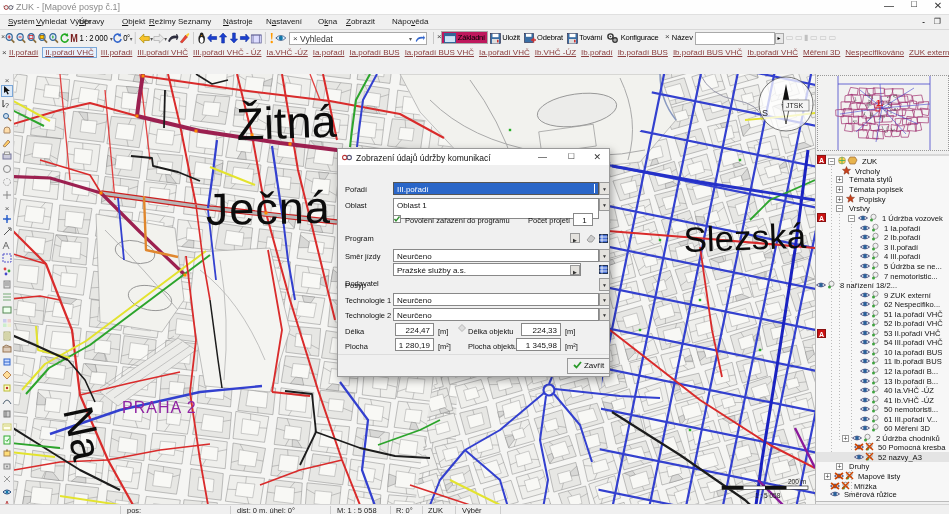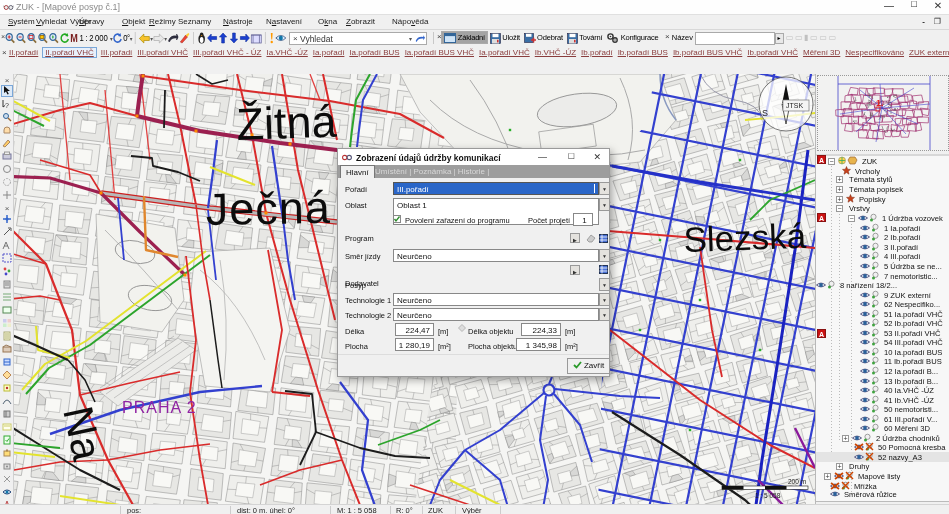--- a/index.html
+++ b/index.html
@@ -36,21 +36,21 @@
 #treewrap { position:absolute; left:0px; top:80px; width:134px; height:348px; background:#f7f7f7; border-top:2px solid #d8d8d8; border-bottom:1px solid #bbb; overflow:hidden; }
 .trow { height:9.55px; line-height:9.5px; font-size:7.6px; color:#111; white-space:nowrap; position:relative; z-index:2; }
 .trow.sel { background:#e4e4e4; }
 .trow .tt { margin-left:3px; }
 .trow svg { margin-right:1px; }
 .pm { display:inline-block; width:7px; height:7px; border:1px solid #999; background:#fff; font-size:7px; line-height:5px; text-align:center; color:#333; margin-right:3px; vertical-align:0px; }
 .abox { position:absolute; width:9px; height:9px; background:#cc1111; color:#fff; font-size:7px; font-weight:bold; text-align:center; line-height:9px; border:1px solid #881111; z-index:26; }
 
 #dlg { left:337px; top:148px; width:273px; height:229px; background:#f0f0f0; border:1px solid #9a9a9a; box-shadow:2px 3px 8px rgba(0,0,0,0.35); z-index:40; font-size:8px; color:#111; }
 #dlgtitle { position:absolute; left:0; top:0; width:100%; height:16px; background:#fff; }
-#dlgtitle .tt { position:absolute; left:18px; top:4px; font-size:8.5px; color:#111;font-weight:bold; }
+#dlgtitle .tt { position:absolute; left:18px; top:4px; font-size:8.5px; color:#111; }
 #dlgtabs { position:absolute; left:0; top:16px; width:100%; height:13px; background:#9d9d9d; }
 .tab { position:absolute; top:0; height:13px; font-size:8px; padding:2px 5px 0 5px; color:#d8d8d8; }
 .tab.act { background:#f0f0f0; color:#111; border:1px solid #777; border-bottom:none; }
 .lbl { position:absolute; left:7px; font-size:7.5px; color:#111; }
 .fld { position:absolute; background:#fff; border:1px solid #888; font-size:8px; padding:1.5px 0 0 3px; color:#111; }
 .cmbarrow { position:absolute; width:11px; background:#e4e2de; border:1px solid #999; font-size:5px; color:#333; text-align:center; padding-top:3px; }
 .numfld { position:absolute; background:#fff; border:1px solid #888; font-size:8px; text-align:right; padding:1.5px 3px 0 0; color:#111; }
 #zavrit { position:absolute; left:229px; top:209px; width:43px; height:16px; background:#f0f0f0; border:1px solid #999; font-size:8px; text-align:center; padding-top:2px; }
 </style></head>
 <body>
@@ -309,21 +309,21 @@
           <circle cx="3.5" cy="10" r="1.3" fill="#f90"></circle>
         </svg><svg width="13" height="10" viewBox="0 0 13 10" class="tbi">
           <path d="M1 5 Q6.5 0 12 5 Q6.5 10 1 5Z" fill="#def" stroke="#247" stroke-width="0.8"></path>
           <circle cx="6.5" cy="5" r="2.2" fill="#17a"></circle>
         </svg>
  </div>
  <div style="position:absolute;left:289px;top:2px;width:138px;height:13px;background:#fff;border:1px solid #aaa;font-size:8.5px;color:#333;padding:1px 0 0 3px"><span class="gx">×</span> Vyhledat<span style="position:absolute;right:14px;top:2px" class="drop">▾</span><svg width="11" height="10" viewBox="0 0 13 11" style="position:absolute;right:1px;top:1px">
           <path d="M2 8 Q4 2 11 3 L11 1 L13 4 L11 7 L11 5 Q5 4.5 3 9Z" fill="#36c"></path>
         </svg></div>
  <div style="position:absolute;left:430px;top:2px;white-space:nowrap;font-size:7.5px;letter-spacing:-0.2px">
-  <span class="tsep"></span><span class="gx">×</span><span style="border:1px solid #aaa;padding:1px 2px;background:#a3a3a3"><svg width="12" height="10" viewBox="0 0 12 10" class="tbi">
+  <span class="tsep"></span><span class="gx">×</span><span style="border:1px solid #aaa;padding:1px 2px;background:#be185d"><svg width="12" height="10" viewBox="0 0 12 10" class="tbi">
             <rect x="0.5" y="0.5" width="11" height="9" fill="#cfe4f7" stroke="#369" stroke-width="1"></rect>
             <rect x="0.5" y="0.5" width="11" height="2.6" fill="#369"></rect>
           </svg> Základní</span><span style="padding:1px 2px"><svg width="11" height="11" viewBox="0 0 11 11" class="tbi">
             <rect x="0.5" y="0.5" width="10" height="10" fill="#3a6ea5" stroke="#224" stroke-width="0.6"></rect>
             <rect x="2.5" y="0.8" width="6" height="3.4" fill="#fff"></rect>
             <rect x="2" y="6" width="7" height="4.5" fill="#ddd"></rect>
             <rect x="7" y="6.8" width="1.6" height="2.6" fill="#c33"></rect>
           </svg> Uložit</span><span style="padding:1px 2px"><svg width="12" height="11" viewBox="0 0 12 11" class="tbi">
             <rect x="0.5" y="0.5" width="9" height="9" fill="#3a6ea5" stroke="#224" stroke-width="0.6"></rect>
             <rect x="2" y="0.8" width="5.5" height="3" fill="#fff"></rect>
@@ -752,29 +752,25 @@
  <div id="dlgtitle">
   <svg width="10" height="9" viewBox="0 0 11 10" style="position:absolute;left:4px;top:4px">
    <circle cx="3" cy="5" r="2.4" fill="none" stroke="#b33" stroke-width="1.2"></circle>
    <circle cx="8" cy="5" r="2.4" fill="none" stroke="#557" stroke-width="1.2"></circle>
         </svg>
   <span class="tt">Zobrazení údajů údržby komunikací</span>
   <span style="position:absolute;right:62px;top:3px;color:#333;font-size:9px">—</span>
   <span style="position:absolute;right:34px;top:3px;color:#333;font-size:8px">☐</span>
   <span style="position:absolute;right:8px;top:3px;color:#333;font-size:9px">✕</span>
  </div>
- <div id="dlgtabs">
-  <span class="tab act" style="left:2px">Hlavní</span>
-  <span class="tab" style="left:32px">Umístění | Poznámka | Historie |</span>
- </div>
  <div class="lbl" style="top:36px">Pořadí</div>
  <div class="fld" style="left:55px;top:33px;width:206px;height:13px;background:#2a66c8;color:#fff;border:1px solid #555">III.pořadí<span style="position:absolute;right:3px;top:1px;border-left:1px solid #fff;height:9px"></span></div>
  <div class="cmbarrow" style="left:261px;top:33px;height:13px">▼</div>
  <div class="lbl" style="top:52px">Oblast</div>
- <div class="fld" style="left:55px;top:49px;width:206px;height:27px">Oblast 1</div>
+ <div class="fld" style="left:55px;top:49px;width:206px;height:21px">Oblast 1</div>
  <div class="cmbarrow" style="left:261px;top:49px;height:13px">▼</div>
  <div style="position:absolute;left:55px;top:66px;width:8px;height:8px;background:#fff;border:1px solid #888"></div>
  <svg width="8" height="8" viewBox="0 0 8 8" style="position:absolute;left:55px;top:66px">
         <path d="M1.5 4 L3 6 L6.5 1.5" fill="none" stroke="#2a8a2a" stroke-width="1.3"></path>
       </svg>
  <div class="lbl" style="left:67px;top:67px">Povolení zařazení do programu</div>
  <div class="lbl" style="left:190px;top:67px">Počet projetí</div>
  <div class="numfld" style="left:235px;top:64px;width:20px;height:13px">1&nbsp;</div>
  <div class="lbl" style="top:85px">Program</div>
  <div class="cmbarrow" style="left:232px;top:84px;height:10px;width:10px">▶</div>
@@ -782,20 +778,21 @@
         <path d="M1 6 L5 1 L9 4 L6 8 L3 8Z" fill="#ccc" stroke="#888" stroke-width="0.7"></path>
       </svg>
  <svg width="9" height="9" viewBox="0 0 9 9" style="position:absolute;left:261px;top:85px">
         <rect x="0.5" y="0.5" width="8" height="8" fill="#4a72d8" stroke="#235"></rect>
         <path d="M3 0.5 V8.5 M0.5 3 H8.5 M0.5 6 H8.5" stroke="#fff" stroke-width="0.8"></path>
       </svg>
  <div class="lbl" style="top:103px">Směr jízdy</div>
  <div class="fld" style="left:55px;top:100px;width:206px;height:13px">Neurčeno</div>
  <div class="cmbarrow" style="left:261px;top:100px;height:13px">▼</div>
  <div class="lbl" style="top:130px">Dodavatel</div>
+ <div class="fld" style="left:55px;top:114px;width:188px;height:13px">Pražské služby a.s.</div>
  <div class="cmbarrow" style="left:232px;top:116px;height:10px;width:10px">▶</div>
  <svg width="9" height="9" viewBox="0 0 9 9" style="position:absolute;left:261px;top:116px">
         <rect x="0.5" y="0.5" width="8" height="8" fill="#4a72d8" stroke="#235"></rect>
         <path d="M3 0.5 V8.5 M0.5 3 H8.5 M0.5 6 H8.5" stroke="#fff" stroke-width="0.8"></path>
       </svg>
  <div class="lbl" style="top:132px">Posyp</div>
  <div class="cmbarrow" style="left:261px;top:129px;height:13px">▼</div>
  <div class="lbl" style="top:147px">Technologie 1</div>
  <div class="fld" style="left:55px;top:144px;width:206px;height:13px">Neurčeno</div>
  <div class="cmbarrow" style="left:261px;top:144px;height:13px">▼</div>

